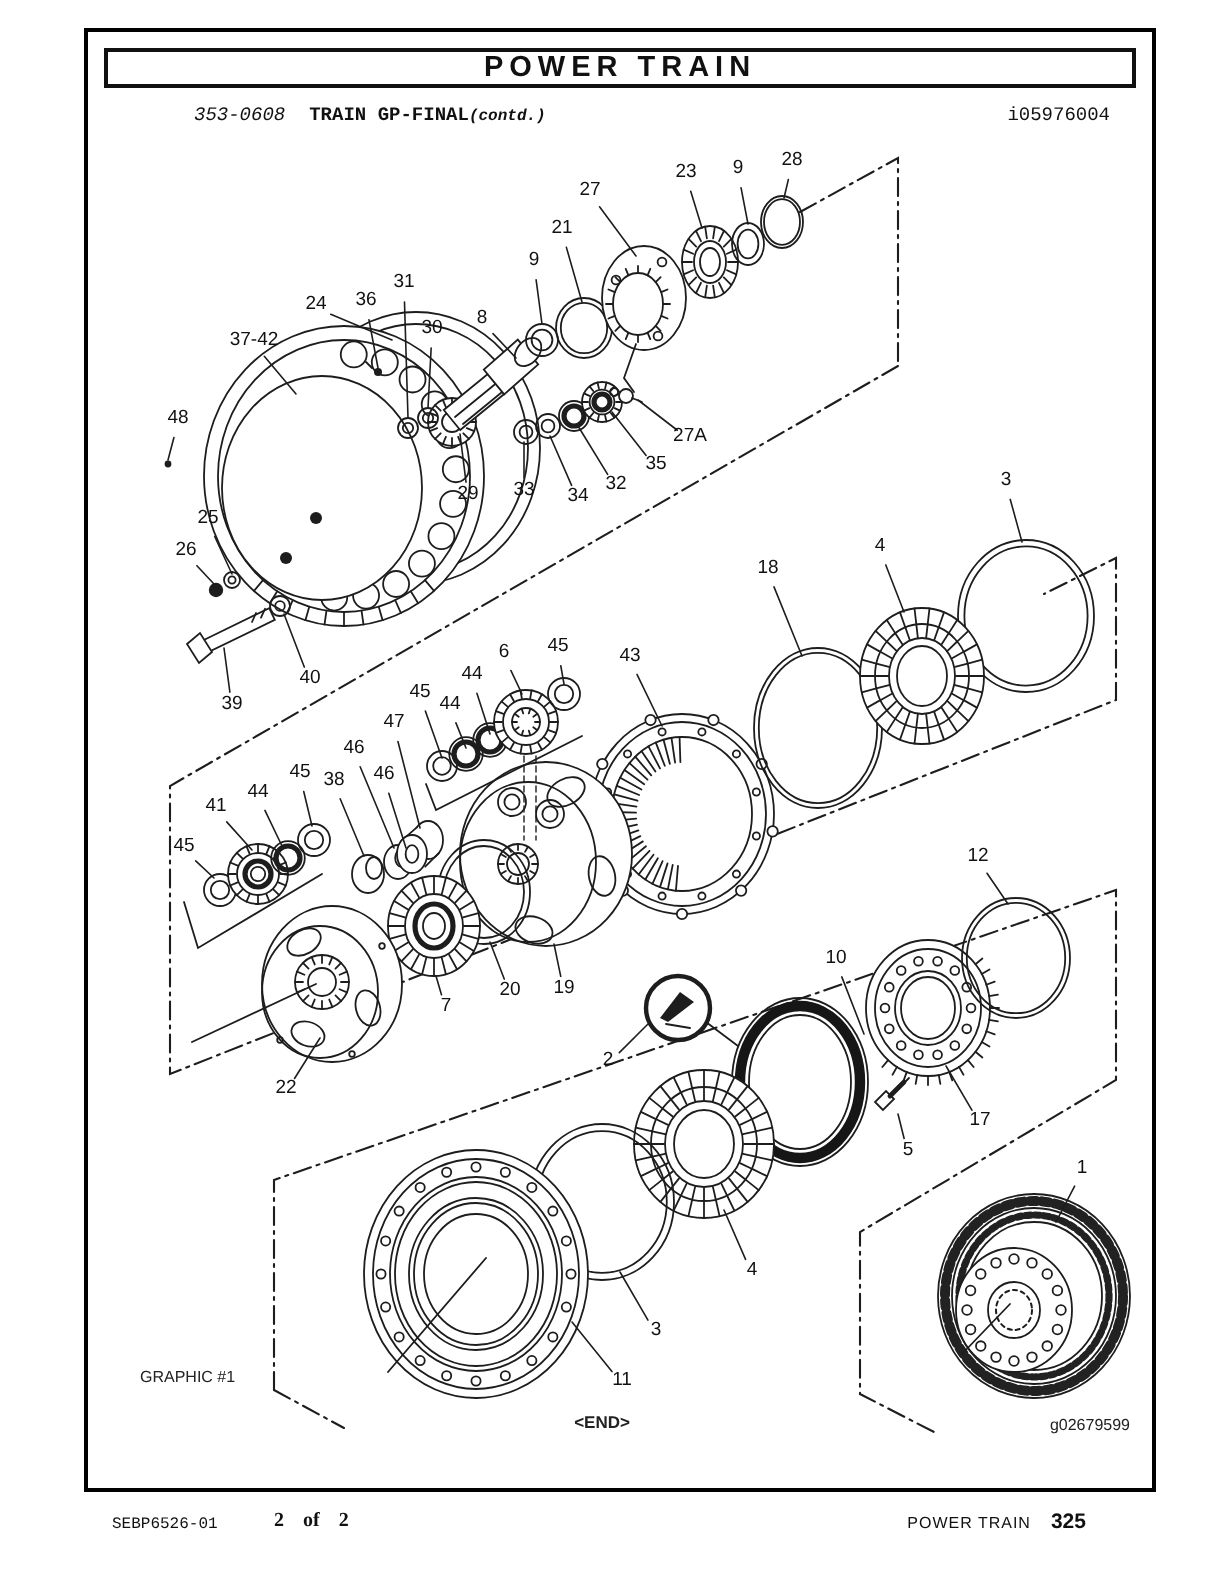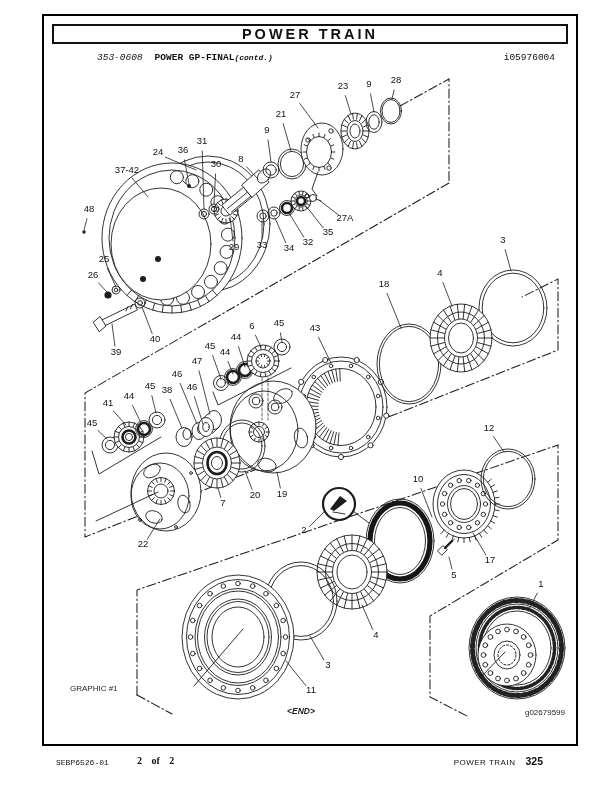--- a/index.html
+++ b/index.html
@@ -36,21 +36,21 @@
   .dk3{stroke-width:5.2;stroke:#161616;}
   .ph{stroke-dasharray:9 3 1.5 3;stroke-width:1.05;}
   .leader{stroke:#1d1d1d;stroke-width:.8;fill:none;}
   .callout{font-family:"Liberation Sans",sans-serif;font-size:9.5px;fill:#111;stroke:none;text-anchor:middle;}
   .dash1{stroke-width:5;stroke-dasharray:3.5 2.8;stroke:#222;}
   .dash2{stroke-width:3.6;stroke-dasharray:2.4 2.2;stroke:#222;}
   .dash3{stroke-width:1;stroke-dasharray:2 2;}
   .axis{stroke-dasharray:3 2;stroke-width:.7;}
   .cap{font-size:8px;color:#222;}
   #graphic-label{left:70px;top:684px;}
-  #end-marker{left:256px;top:706px;width:90px;text-align:center;font-weight:bold;font-size:8.5px;font-style:italic;}
+  #end-marker{left:256px;top:706px;width:90px;text-align:center;font-weight:bold;font-size:8.5px;}
   #graphic-id{top:708px;right:47px;}
   #footer{
     left:0;top:754px;width:588px;height:20px;font-size:8px;color:#111;
   }
   #footer .pub{position:absolute;left:56px;top:4px;font-family:"Liberation Mono",monospace;}
   #footer .pageinfo{position:absolute;left:137px;top:1px;font-family:Liberation Serif, serif;font-weight:bold;font-size:10px;word-spacing:7px;}
   #footer .right{position:absolute;right:45px;top:1px;display:flex;align-items:baseline;gap:10px;}
   #footer .right .sec{font-size:8px;letter-spacing:.5px;}
   #footer .right .pg{font-weight:bold;font-size:10.5px;}
 </style>
@@ -58,21 +58,21 @@
 <body>
 
 <div id="page-border" class="abs"></div>
 
 <div id="header-box" class="abs">
   <span>POWER TRAIN</span>
 </div>
 
 <div id="subheader" class="abs">
   <span class="doc-num">353-0608</span>
-  <span class="sec-title">POWER GP-FINAL</span>
+  <span class="sec-title">TRAIN GP-FINAL</span>
   <span class="contd">(contd.)</span>
   <span class="media-id">i05976004</span>
 </div>
 
 <svg width="612" height="792" viewBox="0 0 612 792">
   <g class="ln">
 
     <g>
       <path class="ph" d="M400,106 L449,79 L449,183"></path>
       <path class="ph" d="M449,183 L85,393 L85,537 L558,350 L558,279 L522,297"></path>

